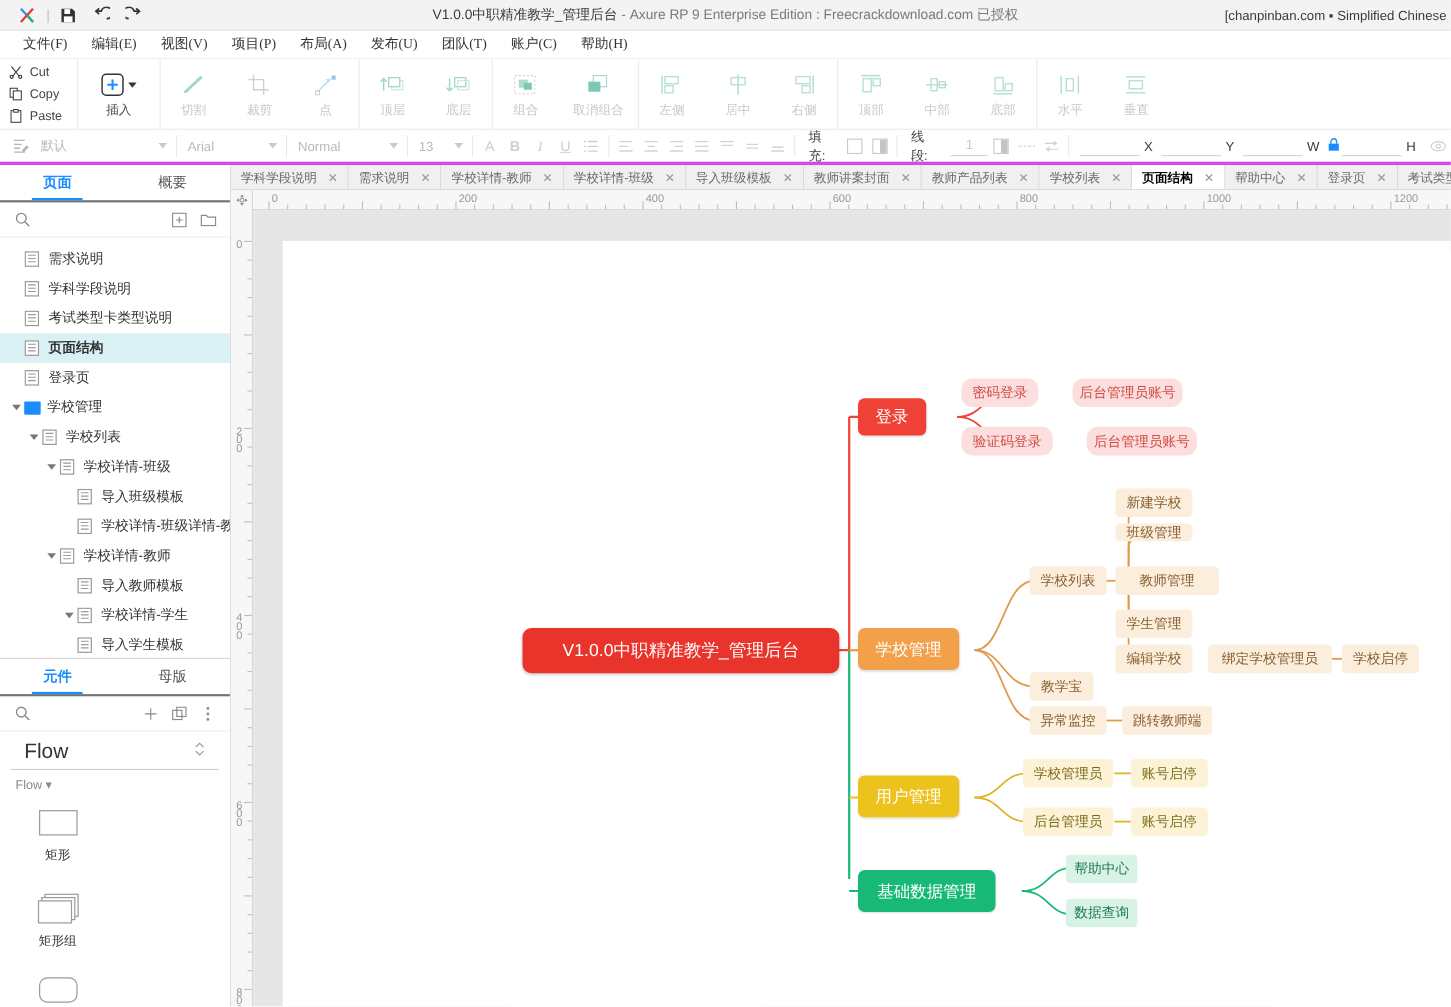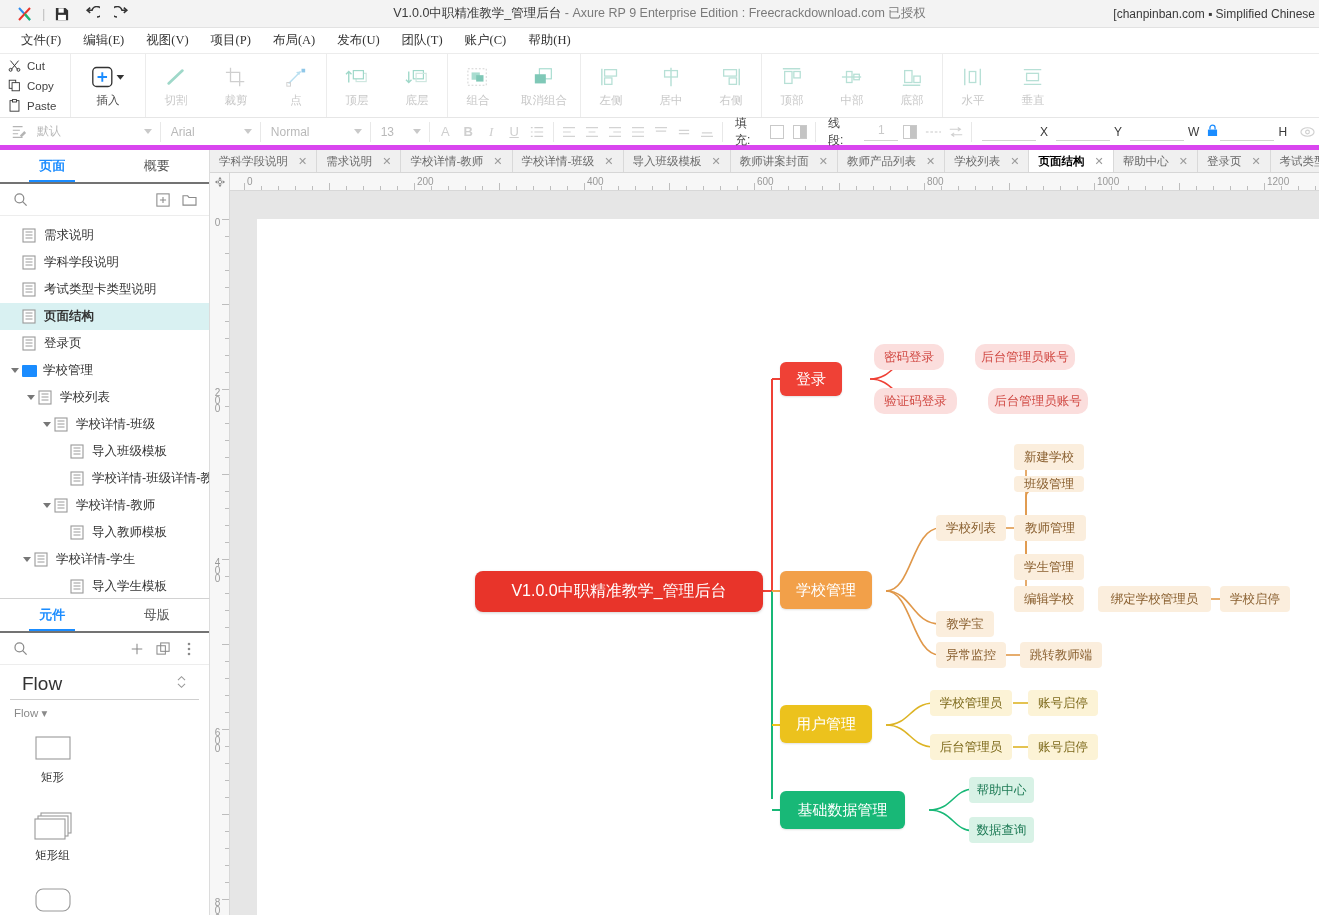--- a/index.html
+++ b/index.html
@@ -72,21 +72,21 @@
   .zoomgrp { display:flex; align-items:center; gap:6px; padding:0 16px; }
   .zoomval {
     font-size:15px; color:#333; border-bottom:1px solid #bdbdbd; padding:0 8px 1px 2px;
     min-width:54px; text-align:left;
   }
   .zoom-caret { width:0;height:0;border-left:4px solid transparent;border-right:4px solid transparent;border-top:5px solid #9a9a9a;}
 
   
   .stylebar {
     position:absolute; left:0; top:118px; width:1319px; height:32px;
-    background:#fff; border-bottom:5px solid #d946ef;
+    background:#fff; border-bottom:3px solid #d946ef;
     display:flex; align-items:center; font-size:12px; color:#b9b9b9;
   }
   .sb-sep { width:1px; height:20px; background:#e8e8e8; margin:0 4px; }
   .sb-select {
     display:flex; align-items:center; justify-content:space-between;
     height:22px; padding:0 4px 0 6px; color:#b9b9b9;
   }
   .sb-caret { width:0;height:0;border-left:4px solid transparent;border-right:4px solid transparent;border-top:5px solid #c9c9c9; }
   .sb-ico { width:24px;height:22px;display:flex;align-items:center;justify-content:center;color:#cfcfcf;font-size:13px;}
   .sb-label { color:#444; font-size:12px; padding:0 4px 0 8px; }
@@ -712,21 +712,21 @@
           <span>学校详情-教师</span>
         </div>
         <div class="tree-row" style="padding-left: 56px;">
           <span class="tw"></span>
           <span class="pg-ico"><svg width="14" height="15" viewBox="0 0 14 15">
               <rect x="1" y="1" width="12" height="13" stroke="#9a9a9a" stroke-width="1.1" fill="#fff"></rect>
               <path d="M3.5 4H10.5M3.5 7H10.5M3.5 10H10.5" stroke="#9a9a9a" stroke-width="1"></path>
             </svg></span>
           <span>导入教师模板</span>
         </div>
-        <div class="tree-row" style="padding-left: 20px;">
+        <div class="tree-row" style="padding-left: 56px;">
           <span class="tw">
             <span class="tri"></span>
           </span>
           <span class="pg-ico"><svg width="14" height="15" viewBox="0 0 14 15">
               <rect x="1" y="1" width="12" height="13" stroke="#9a9a9a" stroke-width="1.1" fill="#fff"></rect>
               <path d="M3.5 4H10.5M3.5 7H10.5M3.5 10H10.5" stroke="#9a9a9a" stroke-width="1"></path>
             </svg></span>
           <span>学校详情-学生</span>
         </div>
         <div class="tree-row" style="padding-left: 56px;">
@@ -1033,21 +1033,21 @@
         <div class="node n-l1 n-red1" style="left:523px; top:143px; width:62px; height:34px;">登录</div>
         <div class="node n-l2 n-red2" style="left:617px; top:125px; width:70px; height:26px;">密码登录</div>
         <div class="node n-l2 n-red2" style="left:718px; top:125px; width:100px; height:26px;">后台管理员账号</div>
         <div class="node n-l2 n-red2" style="left:617px; top:169px; width:83px; height:26px;">验证码登录</div>
         <div class="node n-l2 n-red2" style="left:731px; top:169px; width:100px; height:26px;">后台管理员账号</div>
 
         <div class="node n-l1 n-org1" style="left:523px; top:352px; width:92px; height:38px;">学校管理</div>
         <div class="node n-l2 n-org2" style="left:679px; top:296px; width:70px; height:26px;">学校列表</div>
         <div class="node n-l2 n-org2" style="left:757px; top:225px; width:70px; height:26px;">新建学校</div>
         <div class="node n-l2 n-org2" style="left:757px; top:257px; width:70px; height:16px;">班级管理</div>
-        <div class="node n-l2 n-org2" style="left:757px; top:296px; width:72px; height:26px;">教师管理</div>
+        <div class="node n-l2 n-org2" style="left:757px; top:296px; width:94px; height:26px;">教师管理</div>
         <div class="node n-l2 n-org2" style="left:757px; top:335px; width:70px; height:26px;">学生管理</div>
         <div class="node n-l2 n-org2" style="left:757px; top:367px; width:70px; height:26px;">编辑学校</div>
         <div class="node n-l2 n-org2" style="left:841px; top:367px; width:113px; height:26px;">绑定学校管理员</div>
         <div class="node n-l2 n-org2" style="left:963px; top:367px; width:70px; height:26px;">学校启停</div>
         <div class="node n-l2 n-org2" style="left:679px; top:392px; width:58px; height:26px;">教学宝</div>
         <div class="node n-l2 n-org2" style="left:679px; top:423px; width:70px; height:26px;">异常监控</div>
         <div class="node n-l2 n-org2" style="left:763px; top:423px; width:82px; height:26px;">跳转教师端</div>
 
         <div class="node n-l1 n-yel1" style="left:523px; top:486px; width:92px; height:38px;">用户管理</div>
         <div class="node n-l2 n-yel2" style="left:673px; top:471px; width:82px; height:26px;">学校管理员</div>

